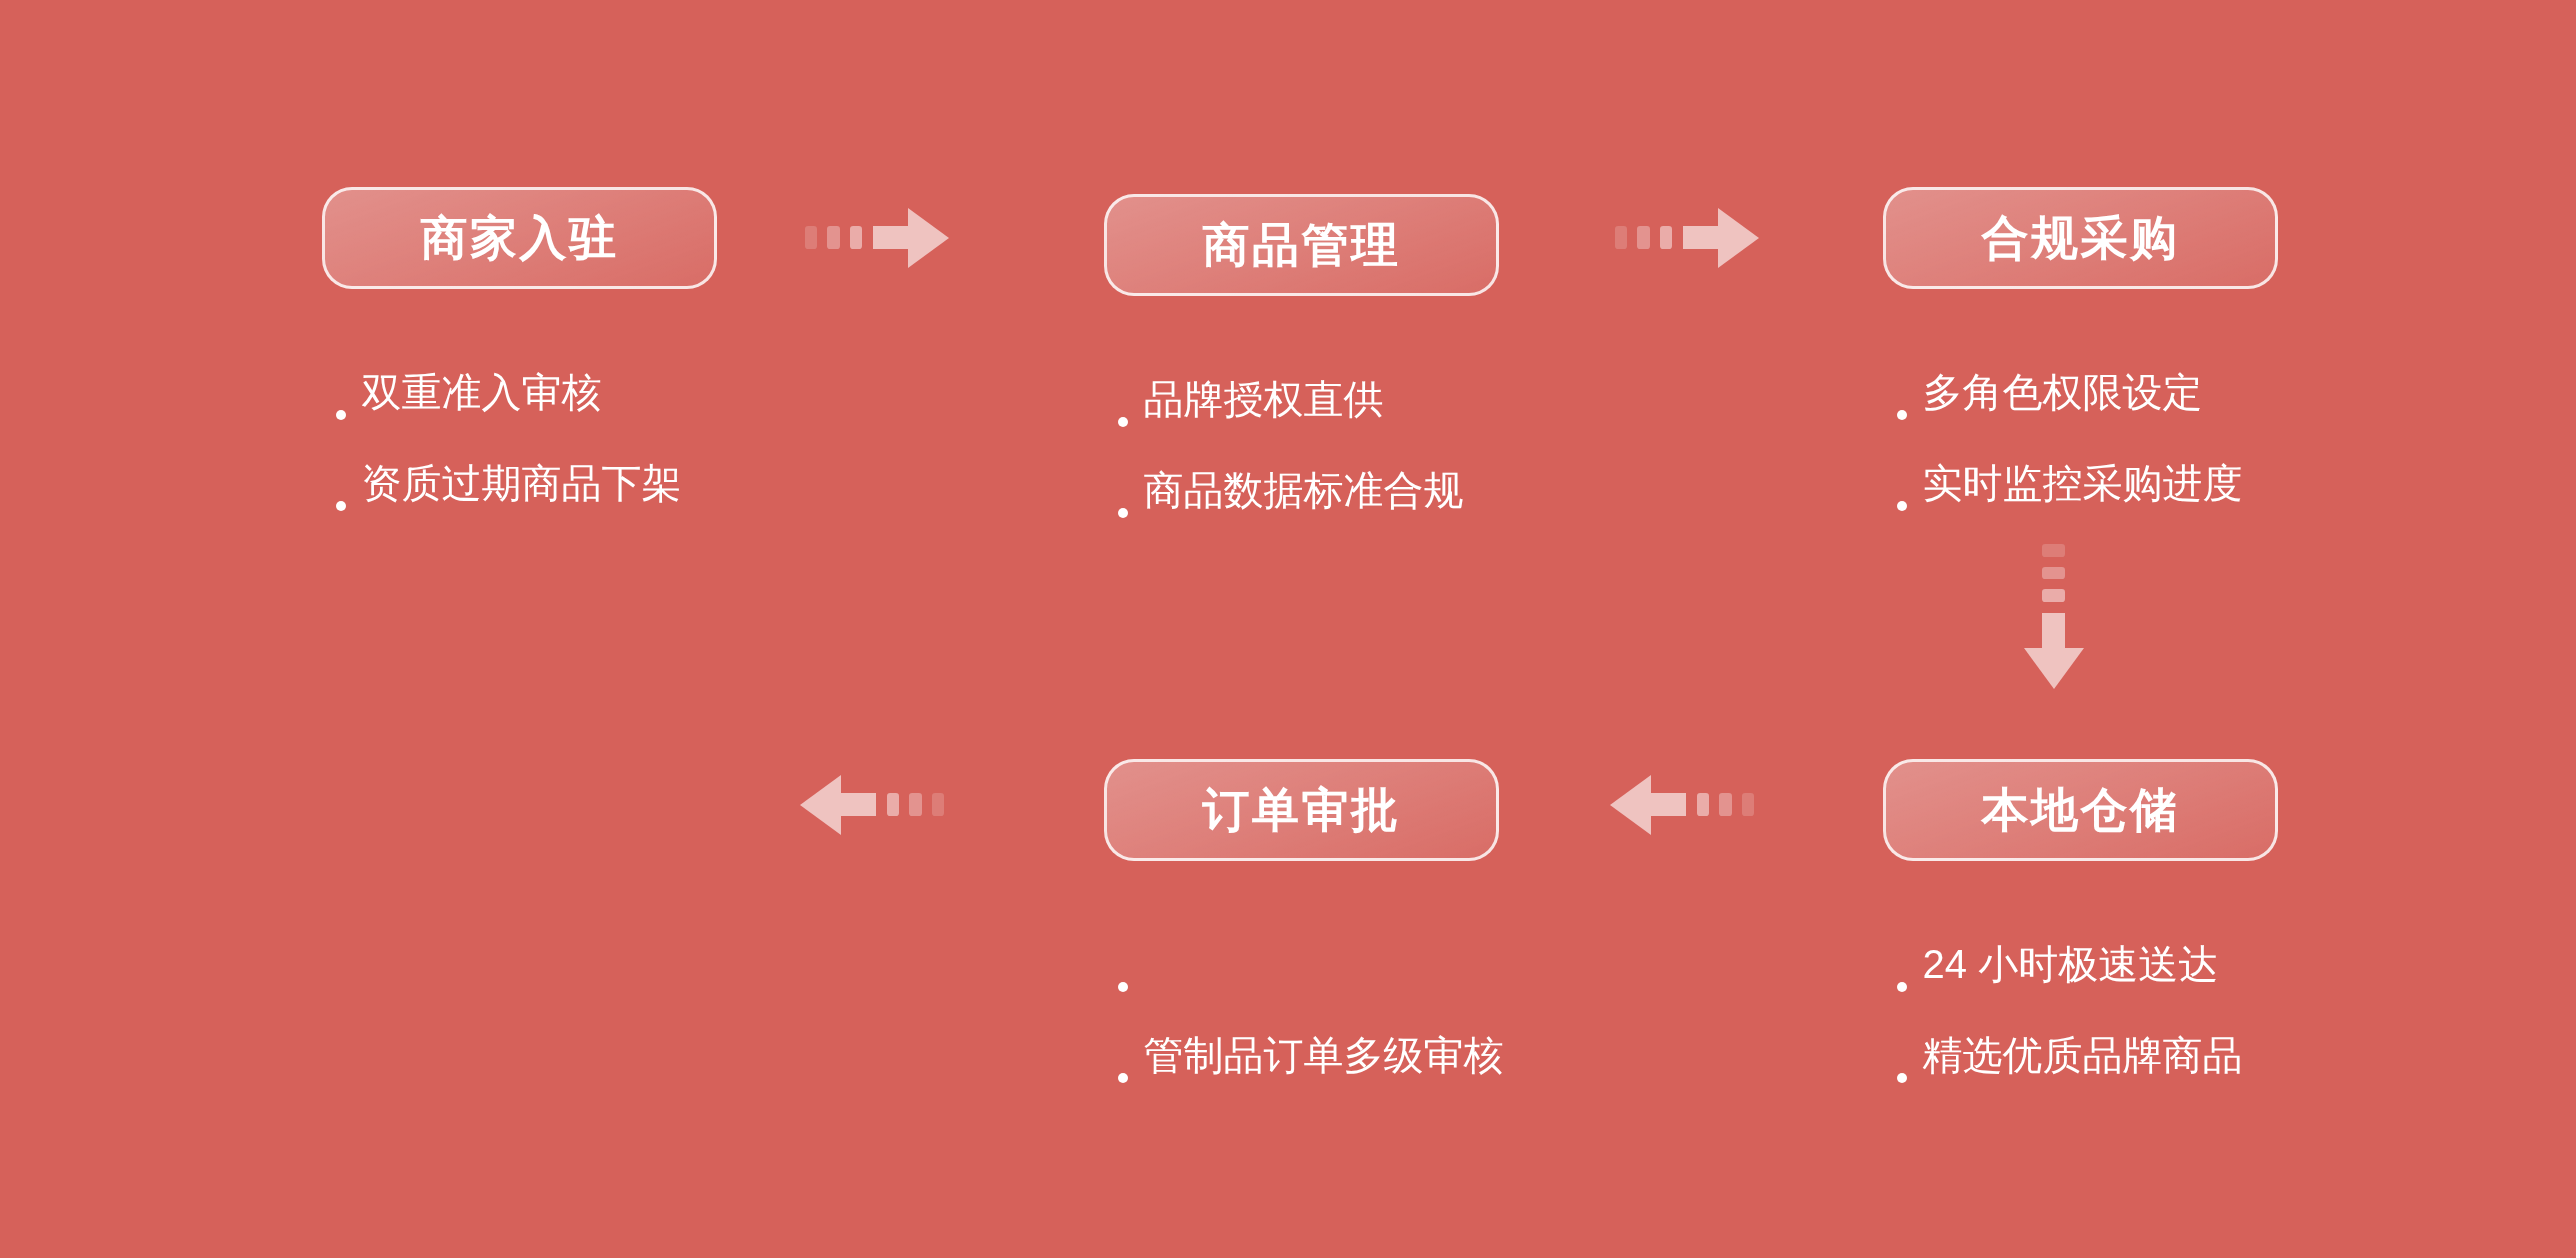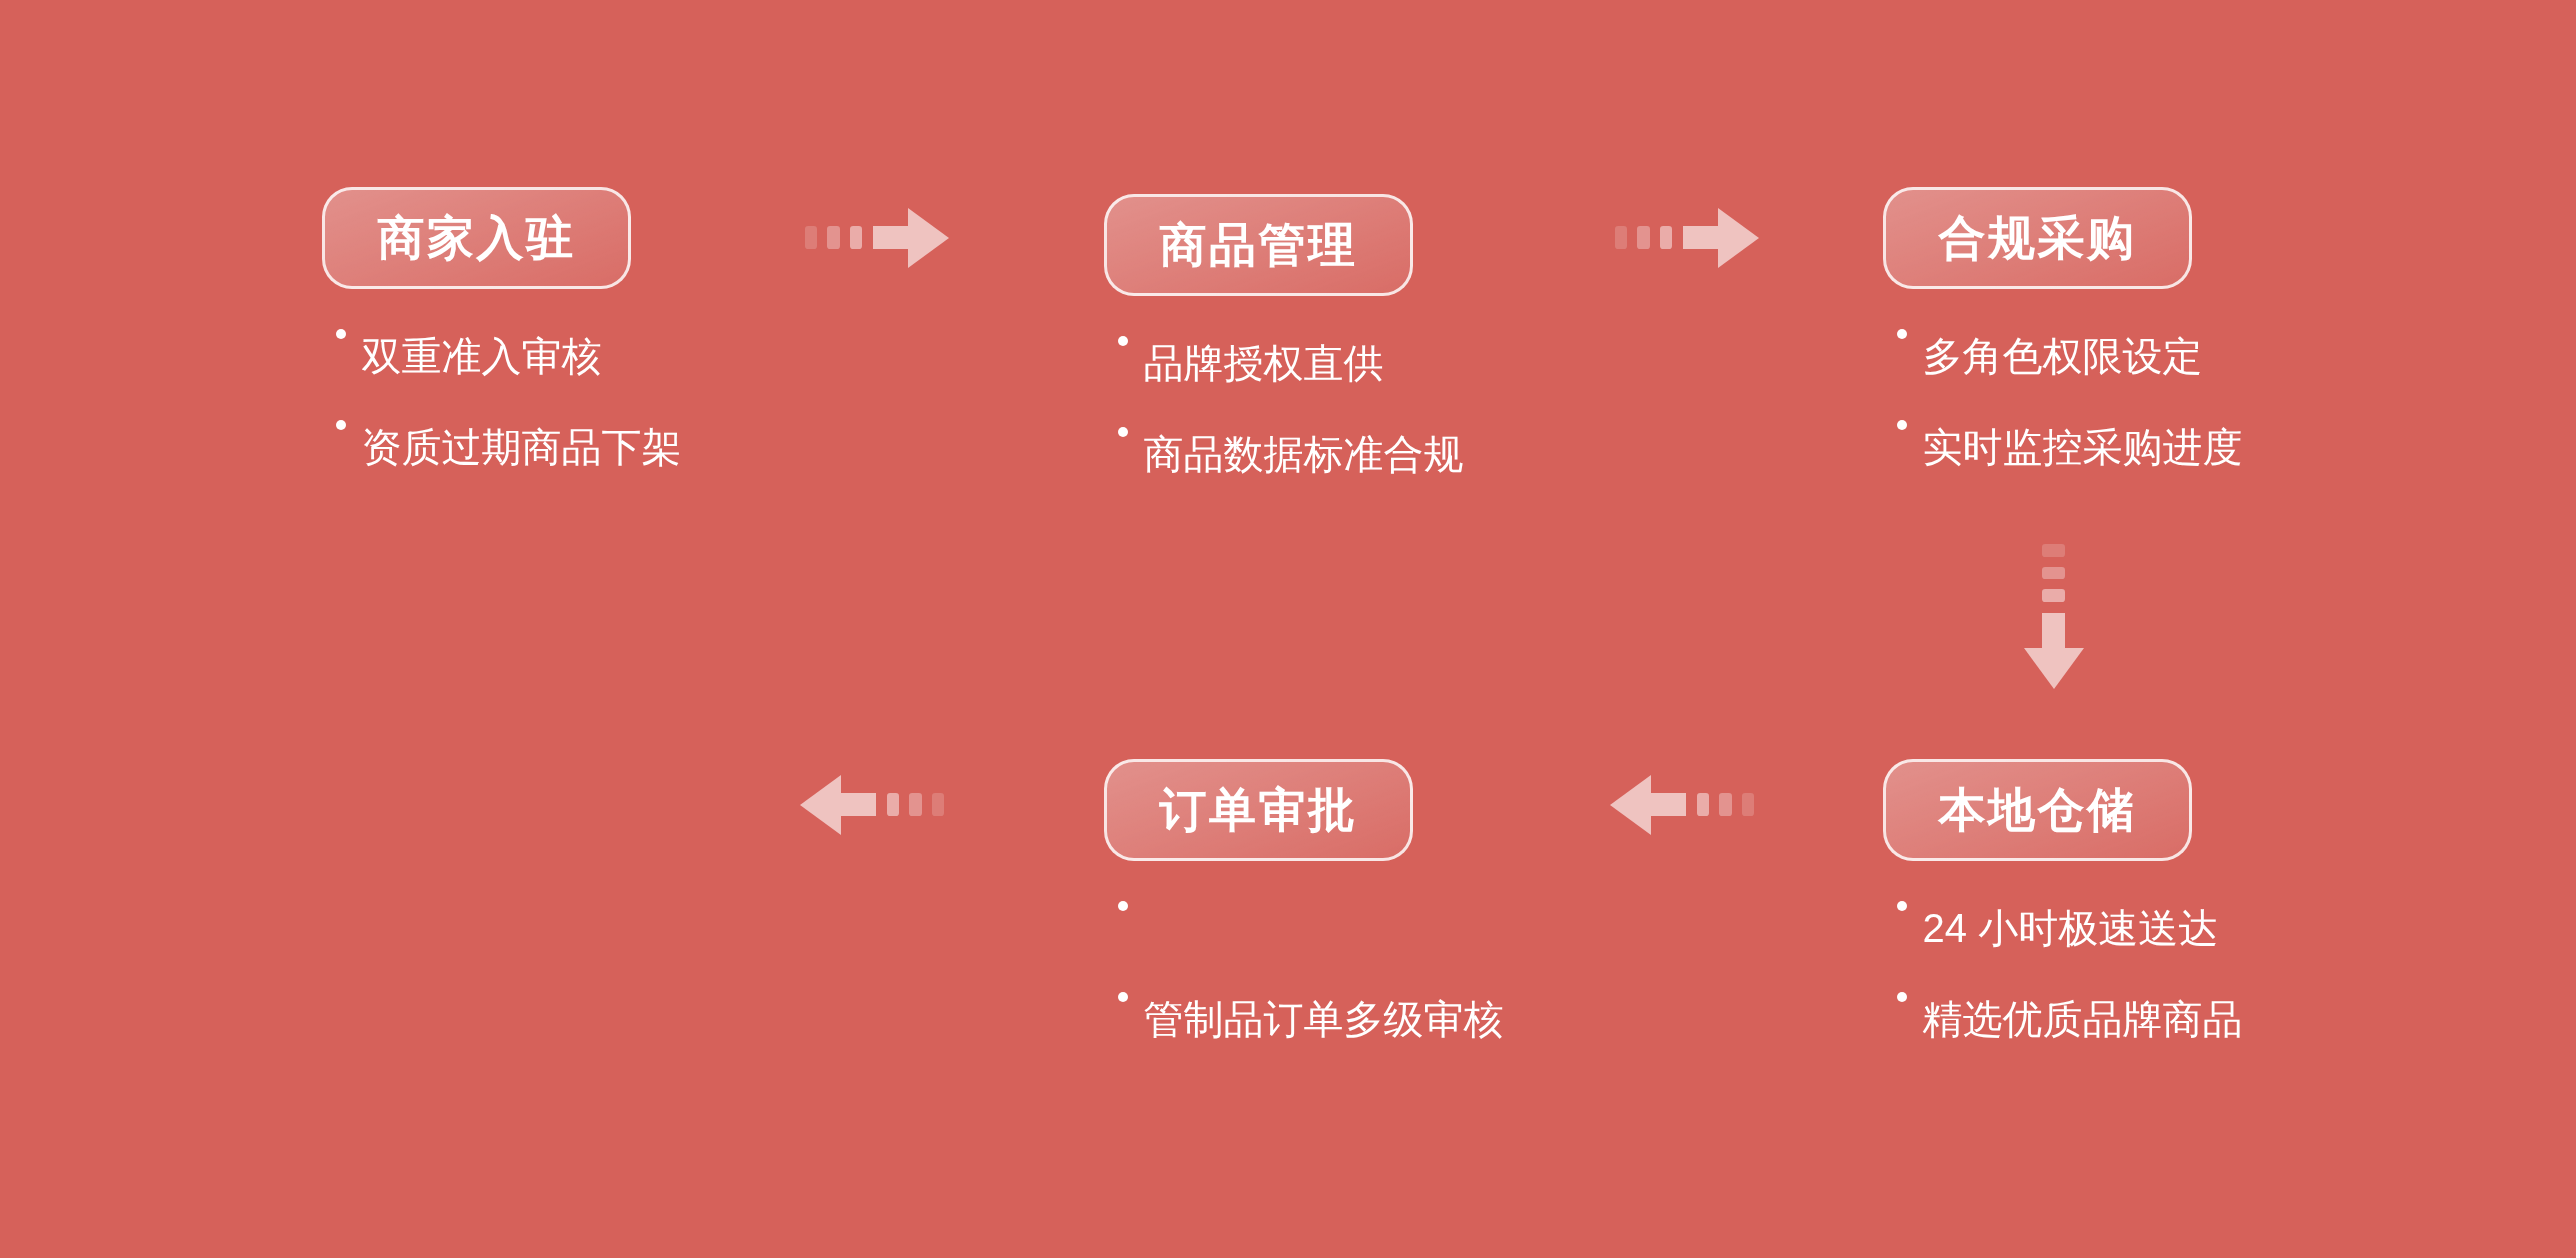--- a/index.html
+++ b/index.html
@@ -18,21 +18,21 @@
     background: var(--bg);
     overflow: hidden;
   }
 
   
   .step {
     position: absolute;
     width: 742px;
   }
   .step-box {
-    width: 309px;
+    width: 395px;
     height: 102px;
     border: 3.1px solid rgba(255,255,255,0.82);
     border-radius: 30px;
     background: linear-gradient(160deg, rgba(255,255,255,0.30), rgba(255,255,255,0.08));
     display: flex;
     align-items: center;
     justify-content: center;
   }
   .step-title {
     color: var(--text);
@@ -40,21 +40,21 @@
     font-weight: 700;
     letter-spacing: 2.5px;
     white-space: nowrap;
   }
   .bullets {
     margin-top: 40px;
     padding-left: 13.6px;
   }
   .bullet-line {
     display: flex;
-    align-items: flex-start;
+    align-items: flex-end;
     height: 91px;
     color: var(--text);
     font-size: 40px;
     white-space: nowrap;
   }
   .dot {
     width: 10px;
     height: 10px;
     border-radius: 50%;
     background: var(--text);

